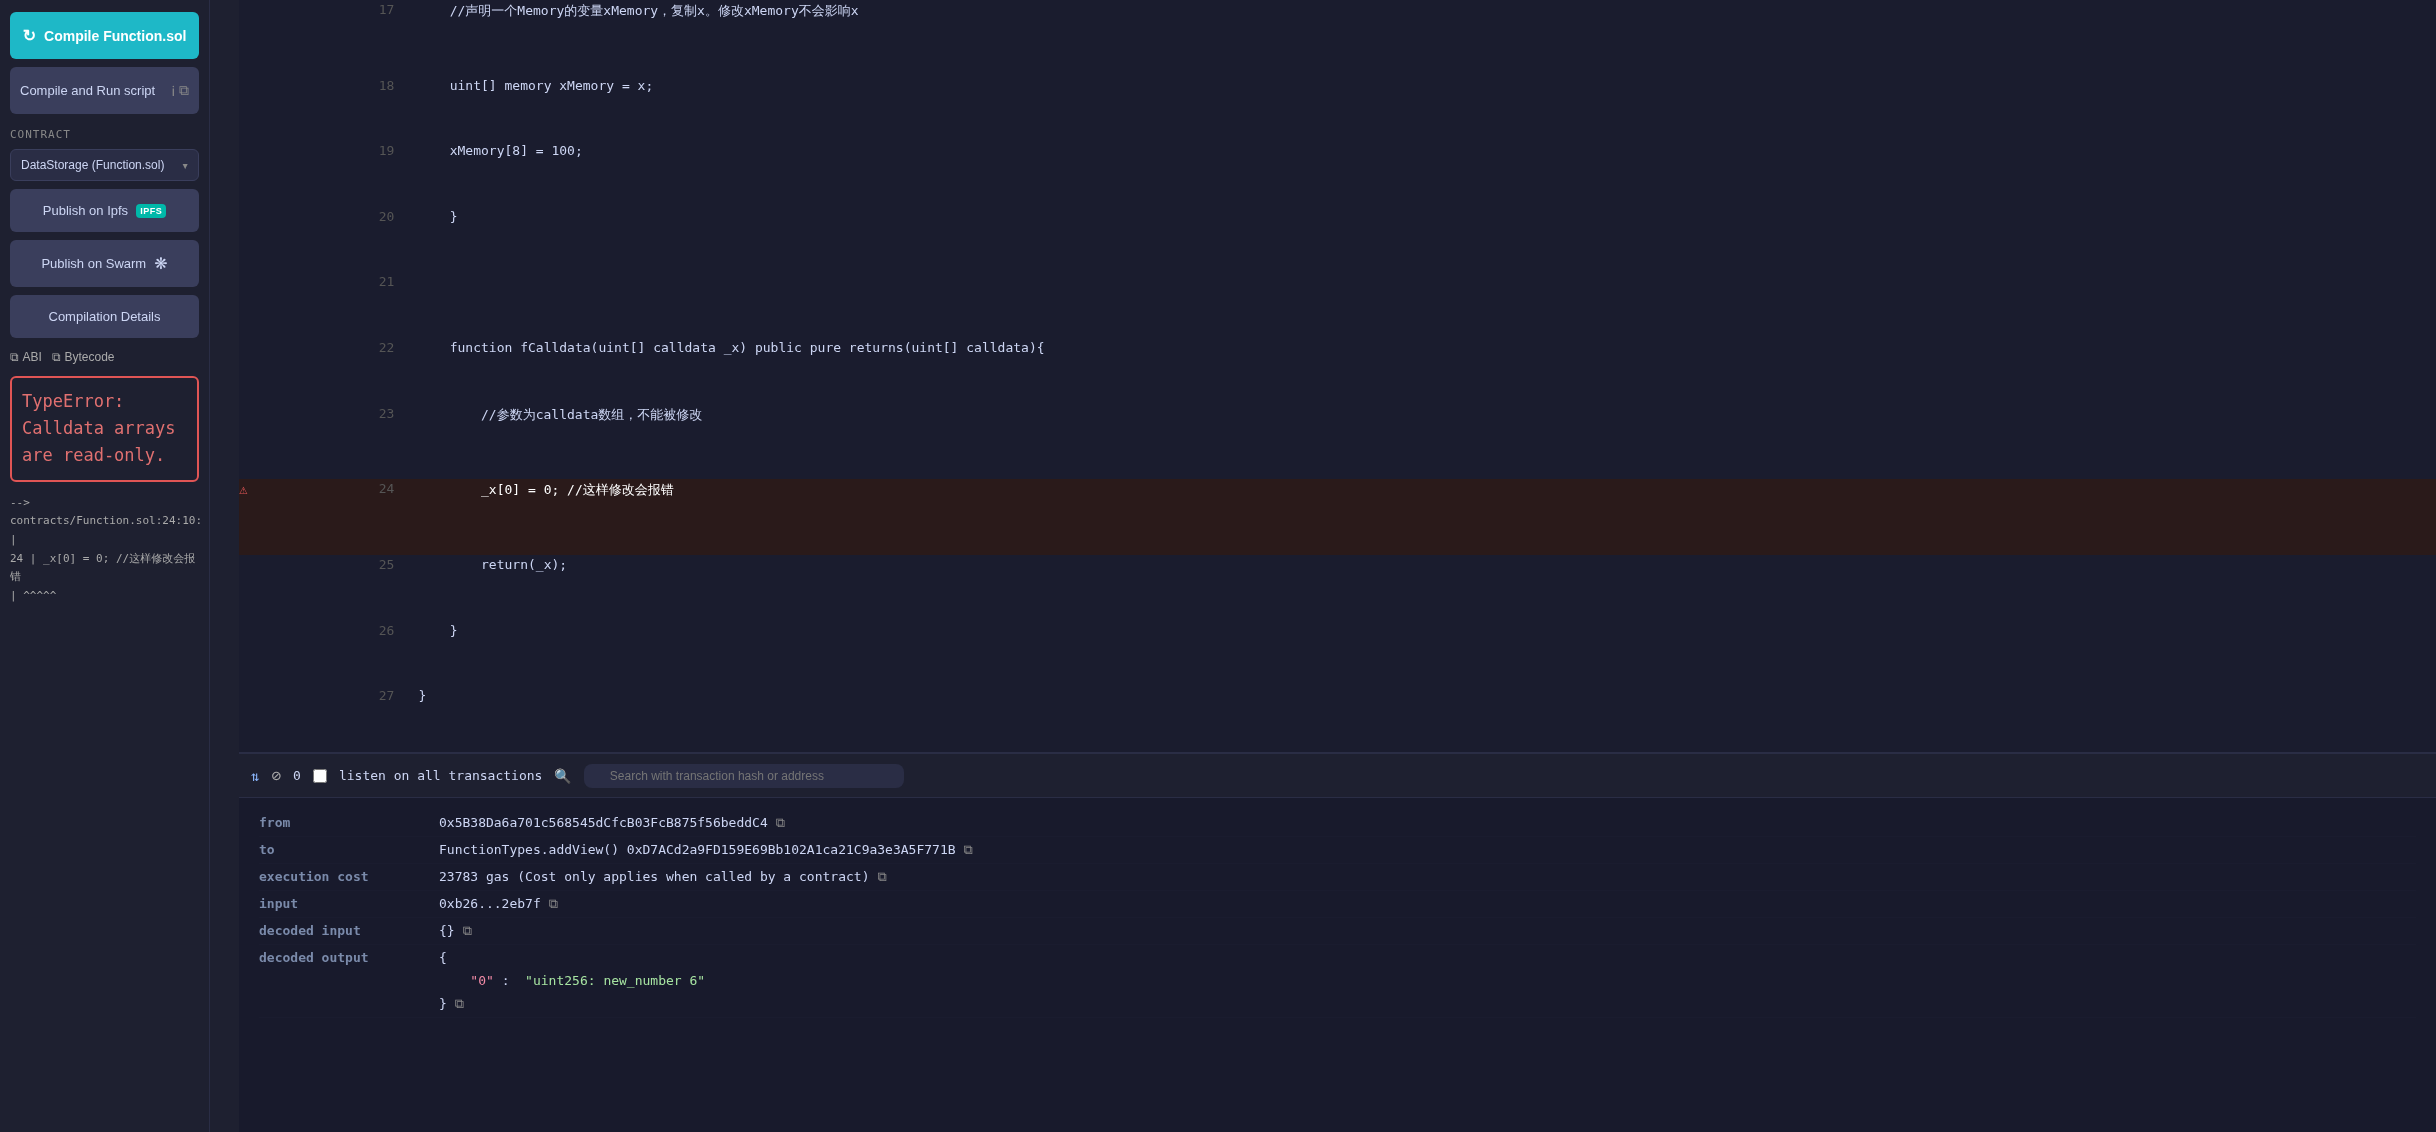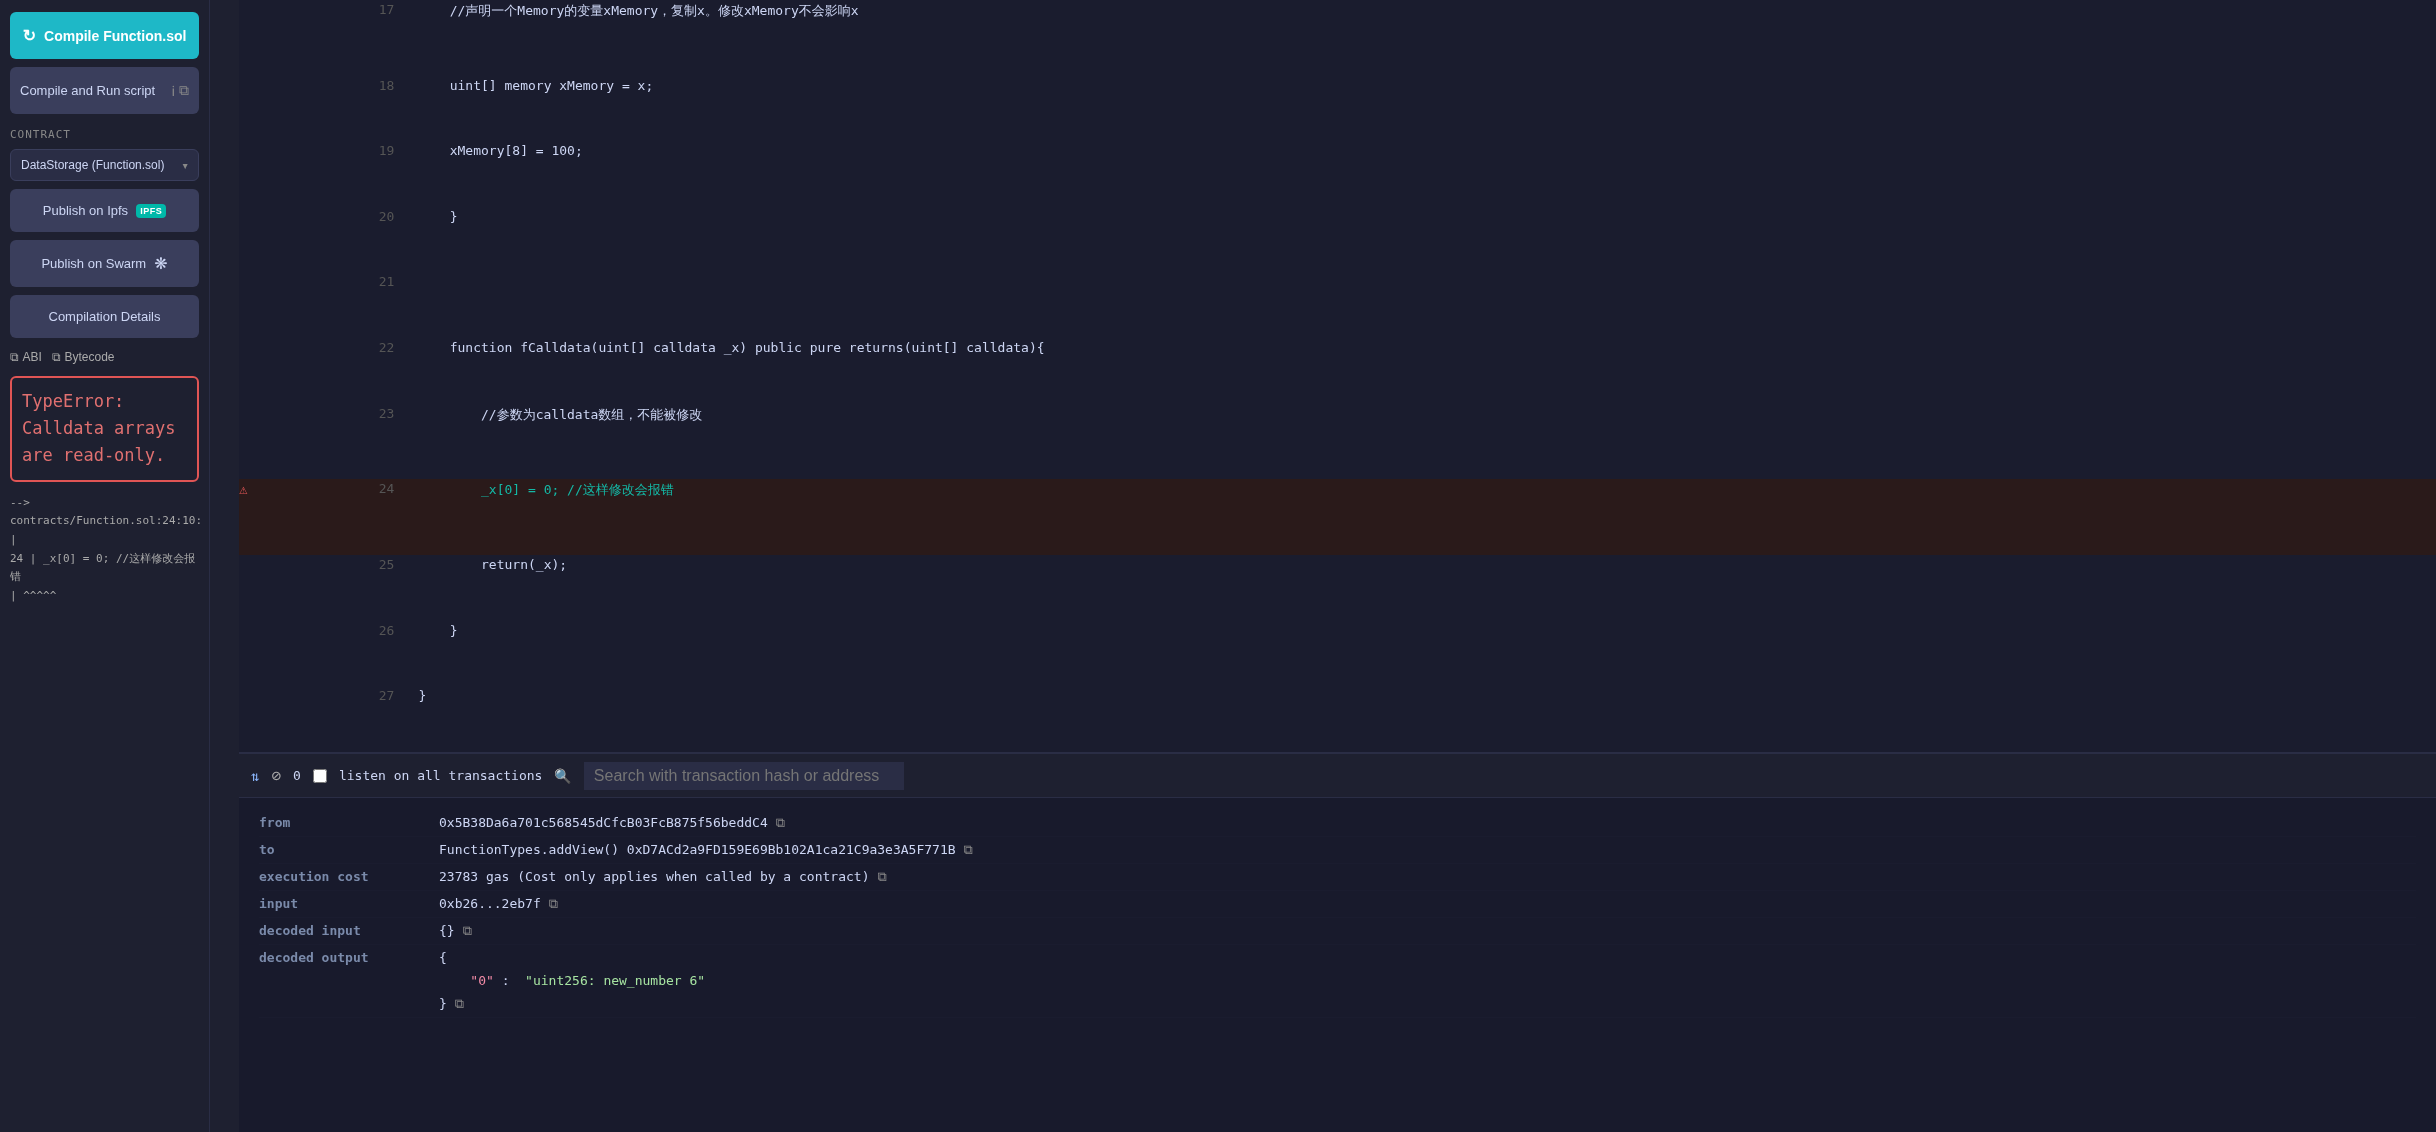--- a/index.html
+++ b/index.html
@@ -200,21 +200,21 @@
       padding: 2px 8px;
       white-space: pre;
       font-size: 13px;
       color: #cdd6f4;
       vertical-align: top;
     }
     .line-error {
       background: #2a1a1a;
     }
     .line-error .line-content {
-      color: #14b8a6;
+      color: #ffffff;
     }
 
     
     .bottom-panel {
       height: 380px;
       background: #181a2c;
       border-top: 2px solid #2a2d45;
       display: flex;
       flex-direction: column;
     }
@@ -251,24 +251,24 @@
       color: #cdd6f4;
       font-size: 13px;
     }
     .toolbar-search-icon {
       color: #888;
       font-size: 14px;
     }
     .toolbar-search-input {
       background: #2a2d45;
       border: none;
-      border-radius: 0;
-      color: #cdd6f4;
-      padding: 5px 10px;
-      font-size: 16px;
+      border-radius: 8px;
+      color: #cdd6f4;
+      padding: 5px 26px;
+      font-size: 12px;
       width: 320px;
       outline: none;
     }
 
     .tx-table {
       flex: 1;
       overflow-y: auto;
       padding: 12px 20px;
     }
 

